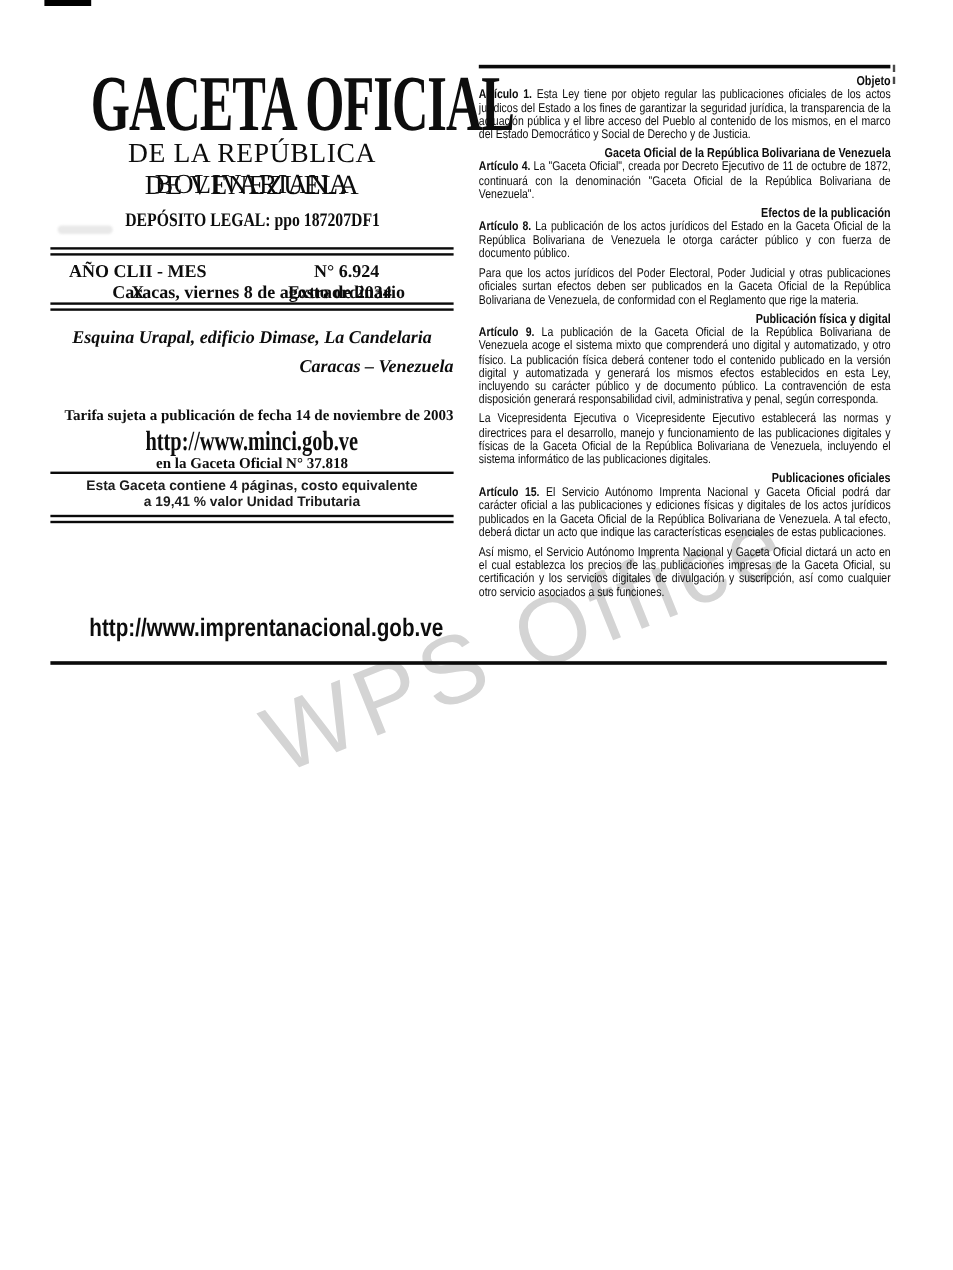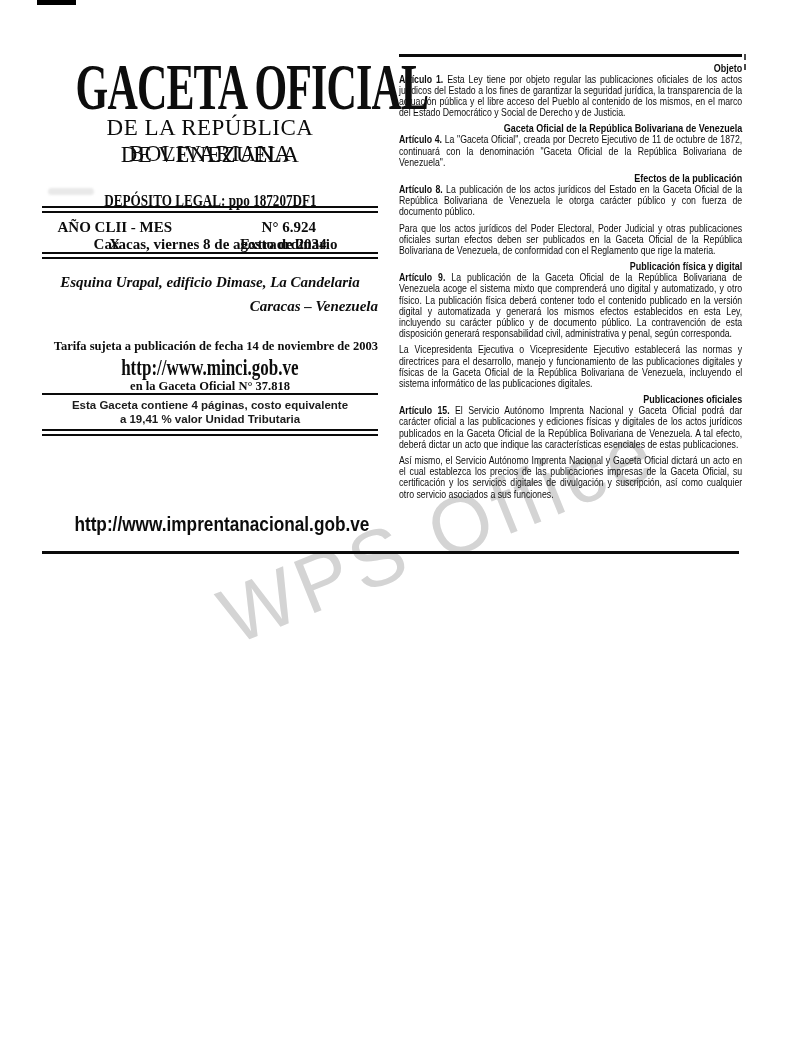--- a/index.html
+++ b/index.html
@@ -21,21 +21,21 @@
   .lcol{position:absolute;left:42px;top:0;width:336px;text-align:center;}
   .l-abs{position:absolute;left:0;width:336px;text-align:center;}
   .serif{font-family:Liberation Serif, serif;}
   .squeeze{display:inline-block;white-space:nowrap;}
 
   .mast-title{top:48px;height:70px;}
   .mast-title .squeeze{font-family:"Liberation Serif",serif;font-weight:bold;font-size:50px;
         transform:scale(0.84,1.32);transform-origin:center top;letter-spacing:-1px;}
   .org1{top:115px;font-size:23px;letter-spacing:0.5px;}
   .org2{top:142px;font-size:23px;letter-spacing:0.5px;}
-  .deposito{top:192px;}
+  .deposito{top:175px;}
   .deposito .squeeze{font-family:"Liberation Serif",serif;font-weight:bold;font-size:16px;
         transform:scaleX(0.82);transform-origin:center top;}
   .drule{border-top:2.5px solid #0a0a0a;border-bottom:2.5px solid #0a0a0a;height:3px;}
   .dr1{top:206px;} .dr2{top:252px;} .dr3{top:429px;}
   .ano-row{top:219px;display:flex;justify-content:space-between;padding:0 16px 0 12px;
         box-sizing:border-box;font-weight:bold;font-size:15px;gap:40px;}
   .city-date{top:236px;font-weight:bold;font-size:15px;}
   .addr1{top:274px;font-weight:bold;font-style:italic;font-size:15px;}
   .addr2{top:298px;font-weight:bold;font-style:italic;font-size:15px;text-align:right;}
   .tar1{top:339px;font-weight:bold;font-size:12.5px;text-align:right;}

